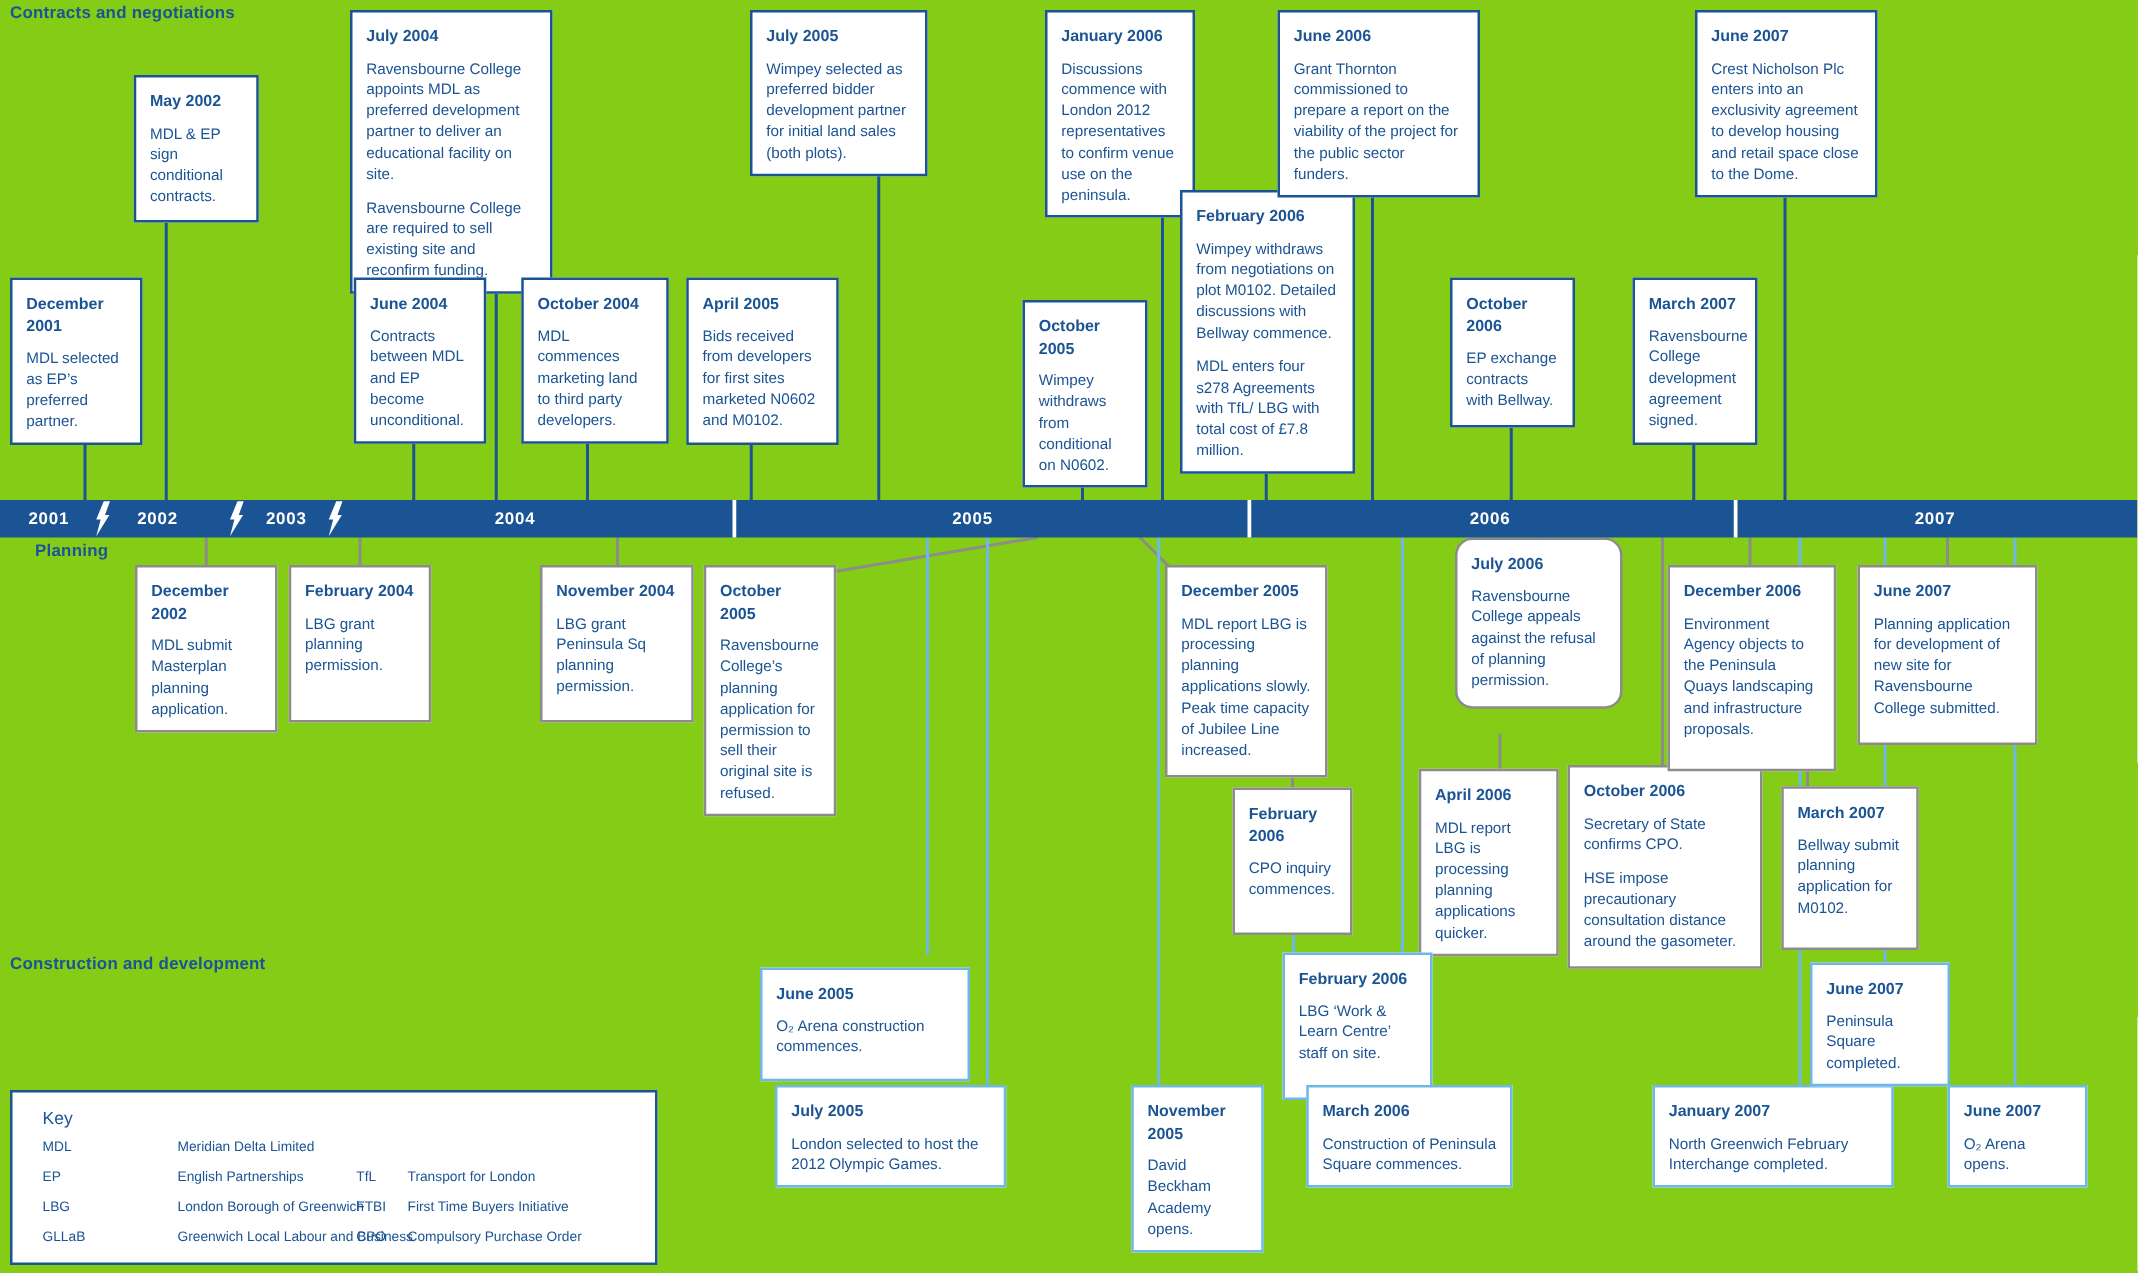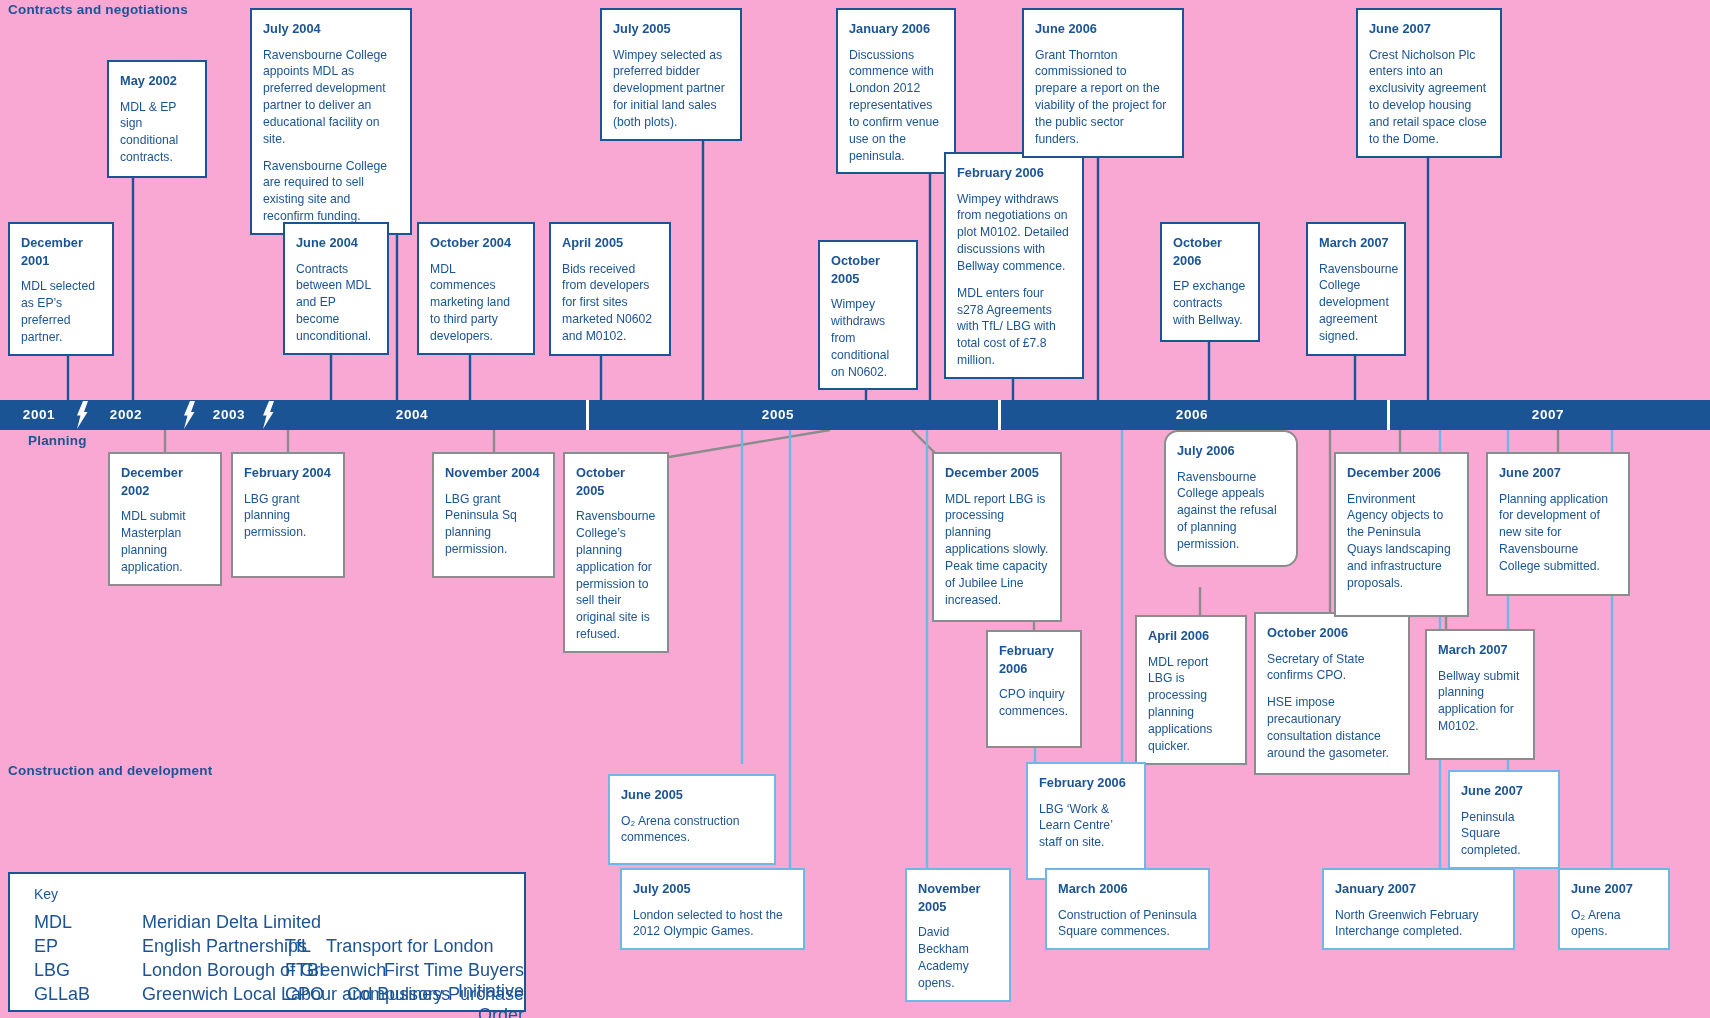--- a/index.html
+++ b/index.html
@@ -1,32 +1,32 @@
 <!DOCTYPE html>
 <html><head>
 <meta charset="utf-8">
 <style>
   html,body{margin:0;padding:0;background:#ffffff;}
-  #canvas{position:relative;width:1710px;height:1018px;background:#f9a8d4;
+  #canvas{position:relative;width:1710px;height:1018px;background:#84cc16;
           font-family:"Liberation Sans",sans-serif;overflow:hidden;}
   #lines{position:absolute;left:0;top:0;z-index:1;}
   .section-label{position:absolute;z-index:3;font-weight:bold;font-size:13.5px;letter-spacing:.2px;}
   .ebox{position:absolute;z-index:2;background:#fff;border:2px solid;box-sizing:border-box;
         padding:10px 11px 8px 11px;font-size:12.2px;line-height:1.38;}
   .ebox .date{font-weight:bold;font-size:12.8px;margin:0 0 9px 0;}
   .ebox p{margin:0 0 10px 0;}
   .ebox p:last-child{margin-bottom:0;}
   #bar{position:absolute;left:0;top:400px;width:1710px;height:30px;z-index:2;}
   .year{position:absolute;top:50%;transform:translate(-50%,-54%);color:#fff;font-weight:bold;
         font-size:13.5px;letter-spacing:.6px;}
   .divider{position:absolute;top:0;width:3px;height:30px;background:#fff;}
   .bolt{position:absolute;top:0;}
   #key-box{position:absolute;z-index:2;border:2px solid;box-sizing:border-box;background:#fff;}
   .key-title{position:absolute;font-size:14px;}
-  .key-abbr{position:absolute;font-size:18px;text-align:right;}
+  .key-abbr{position:absolute;font-size:11px;text-align:right;}
 </style>
 </head>
 <body>
 
 <div id="canvas">
   <svg id="lines" width="1710" height="1018">
       <line x1="68" y1="342" x2="68" y2="400" stroke="#1B5494" stroke-width="2.4"></line>
       <line x1="133" y1="178" x2="133" y2="400" stroke="#1B5494" stroke-width="2.4"></line>
       <line x1="397" y1="180" x2="397" y2="400" stroke="#1B5494" stroke-width="2.4"></line>
       <line x1="331" y1="342" x2="331" y2="400" stroke="#1B5494" stroke-width="2.4"></line>
@@ -68,21 +68,21 @@
 
   <div id="boxes">
       <div class="ebox box-contracts" style="left: 8px; top: 222px; width: 106px; min-height: 120px; color: rgb(27, 84, 148); border-color: rgb(27, 84, 148);">
         <div class="date">December 2001</div>
         <p>MDL selected as EP’s preferred partner.</p>
       </div>
       <div class="ebox box-contracts" style="left: 107px; top: 60px; width: 100px; min-height: 118px; color: rgb(27, 84, 148); border-color: rgb(27, 84, 148);">
         <div class="date">May 2002</div>
         <p>MDL &amp; EP sign conditional contracts.</p>
       </div>
-      <div class="ebox box-contracts" style="left: 250px; top: 8px; width: 162px; min-height: 172px; color: rgb(27, 84, 148); border-color: rgb(27, 84, 148);">
+      <div class="ebox box-contracts" style="left: 280px; top: 8px; width: 162px; min-height: 172px; color: rgb(27, 84, 148); border-color: rgb(27, 84, 148);">
         <div class="date">July 2004</div>
         <p>Ravensbourne College appoints MDL as preferred development partner to deliver an educational facility on site.</p>
         <p>Ravensbourne College are required to sell existing site and reconfirm funding.</p>
       </div>
       <div class="ebox box-contracts" style="left: 283px; top: 222px; width: 106px; min-height: 120px; color: rgb(27, 84, 148); border-color: rgb(27, 84, 148);">
         <div class="date">June 2004</div>
         <p>Contracts between MDL and EP become unconditional.</p>
       </div>
       <div class="ebox box-contracts" style="left: 417px; top: 222px; width: 118px; min-height: 120px; color: rgb(27, 84, 148); border-color: rgb(27, 84, 148);">
         <div class="date">October 2004</div>

